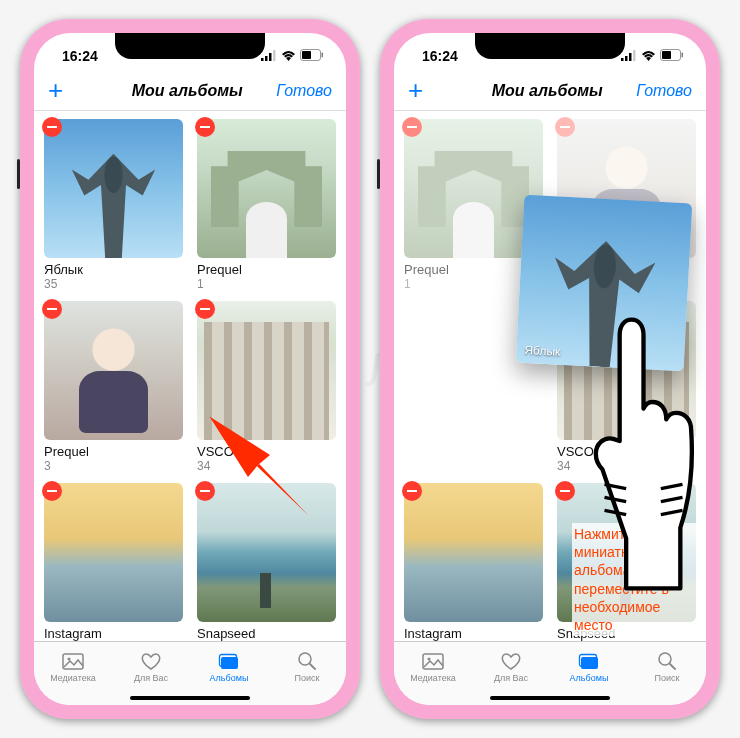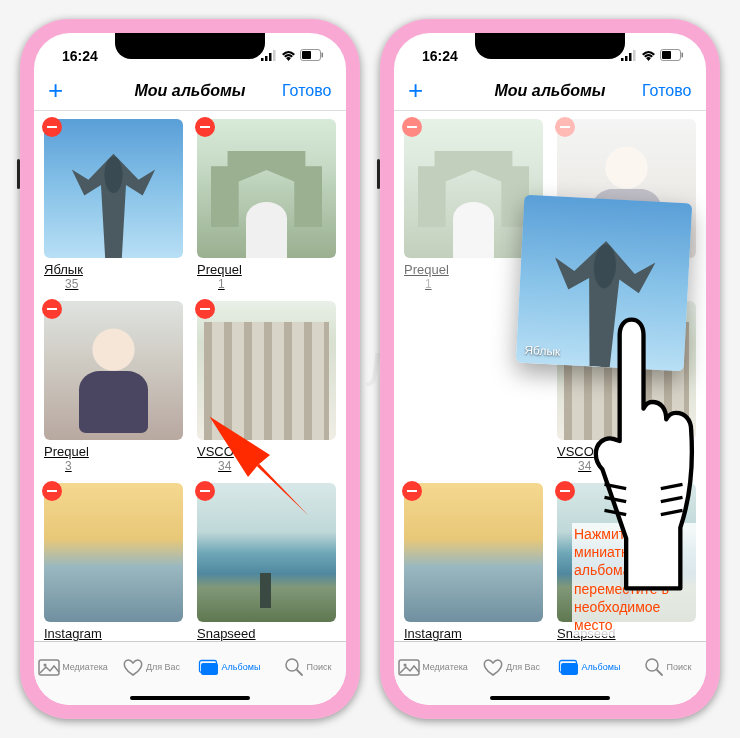--- a/index.html
+++ b/index.html
@@ -61,28 +61,27 @@
   .nav-bar {
     height: 40px;
     display: flex;
     justify-content: space-between;
     align-items: center;
     padding: 0 14px;
     border-bottom: 0.5px solid #ddd;
   }
   .nav-bar .left, .nav-bar .right { color: #007aff; font-size: 16px; min-width: 50px; }
   .nav-bar .left { font-size: 26px; font-weight: 300; }
-  .nav-bar .right { text-align: left; }
+  .nav-bar .right { text-align: left; font-style: italic; }
   .nav-bar .title { font-size: 16px; font-weight: 600; font-style: italic; }
   .content {
     flex: 1;
     overflow: hidden;
     padding: 8px 10px;
     position: relative;
-    text-decoration: underline;
   }
   .grid {
     display: grid;
     grid-template-columns: 1fr 1fr;
     gap: 10px 14px;
   }
   .album { position: relative; }
   .thumb {
     width: 100%;
     aspect-ratio: 1;
@@ -97,21 +96,21 @@
     background: #ff3b30;
     border-radius: 50%;
     z-index: 2;
     display: flex; align-items: center; justify-content: center;
   }
   .delbadge::after {
     content: "";
     width: 10px; height: 2px; background: #fff;
   }
   .album-name { font-size: 13px; margin-top: 4px; color: #111; }
-  .album-count { font-size: 12px; color: #888; margin-left: 21px; }
+  .album-count { font-size: 12px; color: #888; }
 
   
   .t-statue {
     background: linear-gradient(to bottom, #5a9fd8 0%, #87c2e8 50%, #b8dff5 100%);
     display:flex; align-items:flex-end; justify-content:center;
   }
   .t-statue::after {
     content:""; width:60%; height:75%;
     background: radial-gradient(ellipse at 50% 20%, #3a4a52 0%, #3a4a52 15%, transparent 16%),
                 linear-gradient(#4a5a60,#4a5a60);
@@ -157,21 +156,21 @@
   }
 
   .tabbar {
     height: 64px;
     border-top: 0.5px solid #ccc;
     display: flex;
     background: #fafafa;
     padding-bottom: 14px;
   }
   .tab {
-    flex:1; display:flex; flex-direction:row; align-items:center; justify-content:center;
+    flex:1; display:flex; flex-direction:column; align-items:center; justify-content:center;
     font-size: 9px; color:#888; gap:2px;
   }
   .tab.active { color:#007aff; }
   .tab .ticon { width:22px; height:20px; display:flex; align-items:center; justify-content:center; }
   .home-ind {
     position:absolute; bottom:5px; left:50%; transform:translateX(-50%);
     width:120px; height:4px; background:#000; border-radius:3px;
   }
 
   

